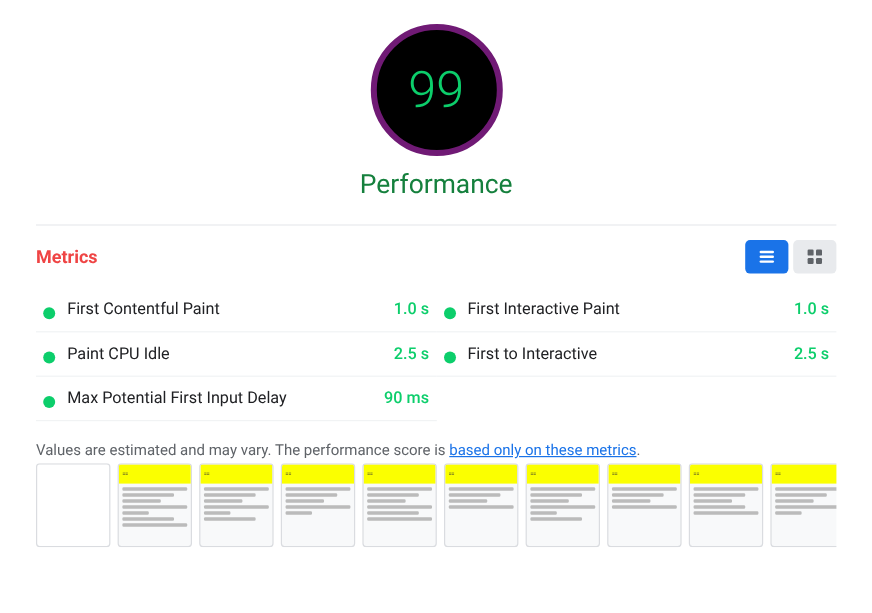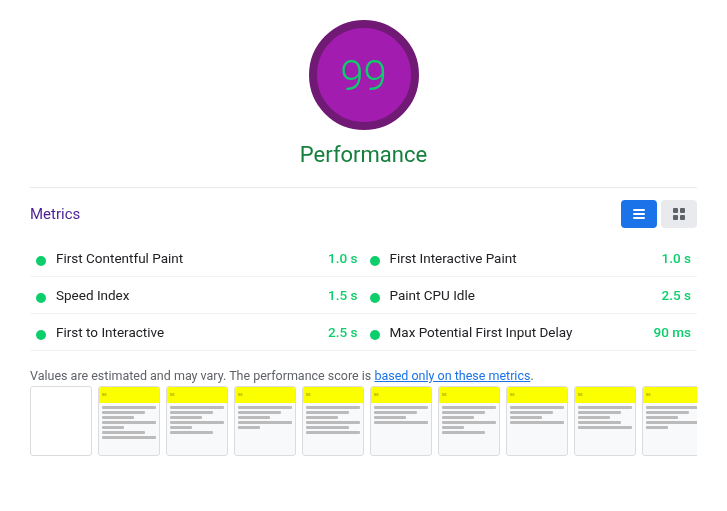--- a/index.html
+++ b/index.html
@@ -16,22 +16,22 @@
       display: flex;
       flex-direction: column;
       align-items: center;
       margin-bottom: 20px;
     }
 
     .score-circle {
       width: 110px;
       height: 110px;
       border-radius: 50%;
-      border: 8px solid #701a75;
-      background: #a21caf;
+      border: 5px solid #701a75;
+      background: #000000;
       display: flex;
       align-items: center;
       justify-content: center;
       margin-bottom: 12px;
     }
 
     .score-number {
       font-size: 42px;
       font-weight: 300;
       color: #0cce6b;
@@ -47,22 +47,22 @@
       display: flex;
       justify-content: space-between;
       align-items: center;
       margin-bottom: 12px;
       border-top: 1px solid #e8eaed;
       padding-top: 12px;
     }
 
     .metrics-title {
       font-size: 15px;
-      font-weight: 400;
-      color: #4c1d95;
+      font-weight: 700;
+      color: #ef4444;
     }
 
     .view-toggle {
       display: flex;
       gap: 4px;
     }
 
     .toggle-btn {
       width: 36px;
       height: 28px;
@@ -233,25 +233,20 @@
   </div>
 
   <div class="metric-row">
     <div class="metric-dot"></div>
     <span class="metric-name">First Interactive Paint</span>
     <span class="metric-value">1.0 s</span>
   </div>
 
   <div class="metric-row">
     <div class="metric-dot"></div>
-    <span class="metric-name">Speed Index</span>
-    <span class="metric-value">1.5 s</span>
-  </div>
-  <div class="metric-row">
-    <div class="metric-dot"></div>
     <span class="metric-name">Paint CPU Idle</span>
     <span class="metric-value">2.5 s</span>
   </div>
 
   <div class="metric-row">
     <div class="metric-dot"></div>
     <span class="metric-name">First to Interactive</span>
     <span class="metric-value">2.5 s</span>
   </div>
   <div class="metric-row">

